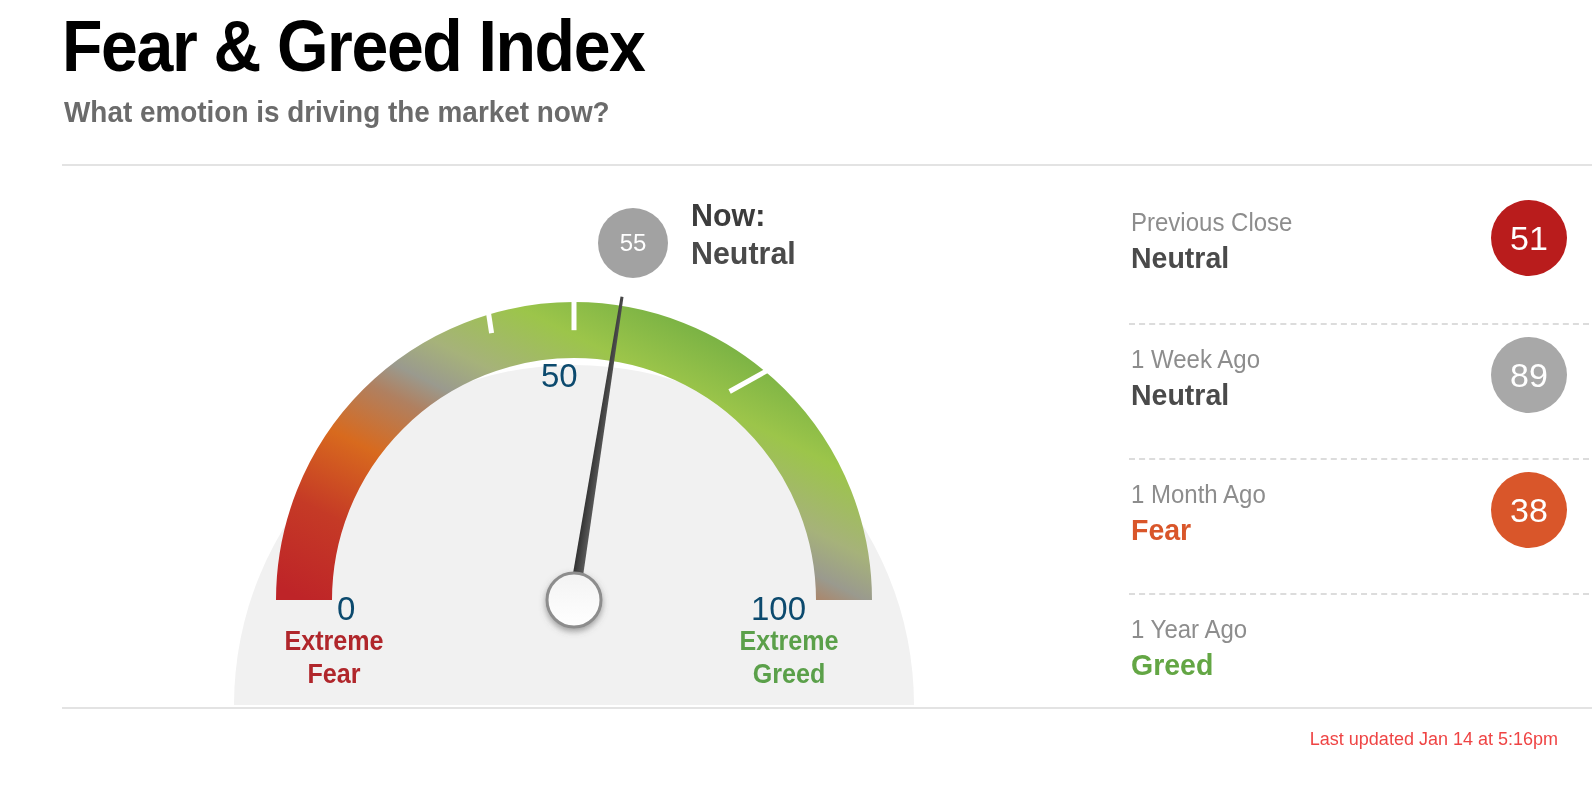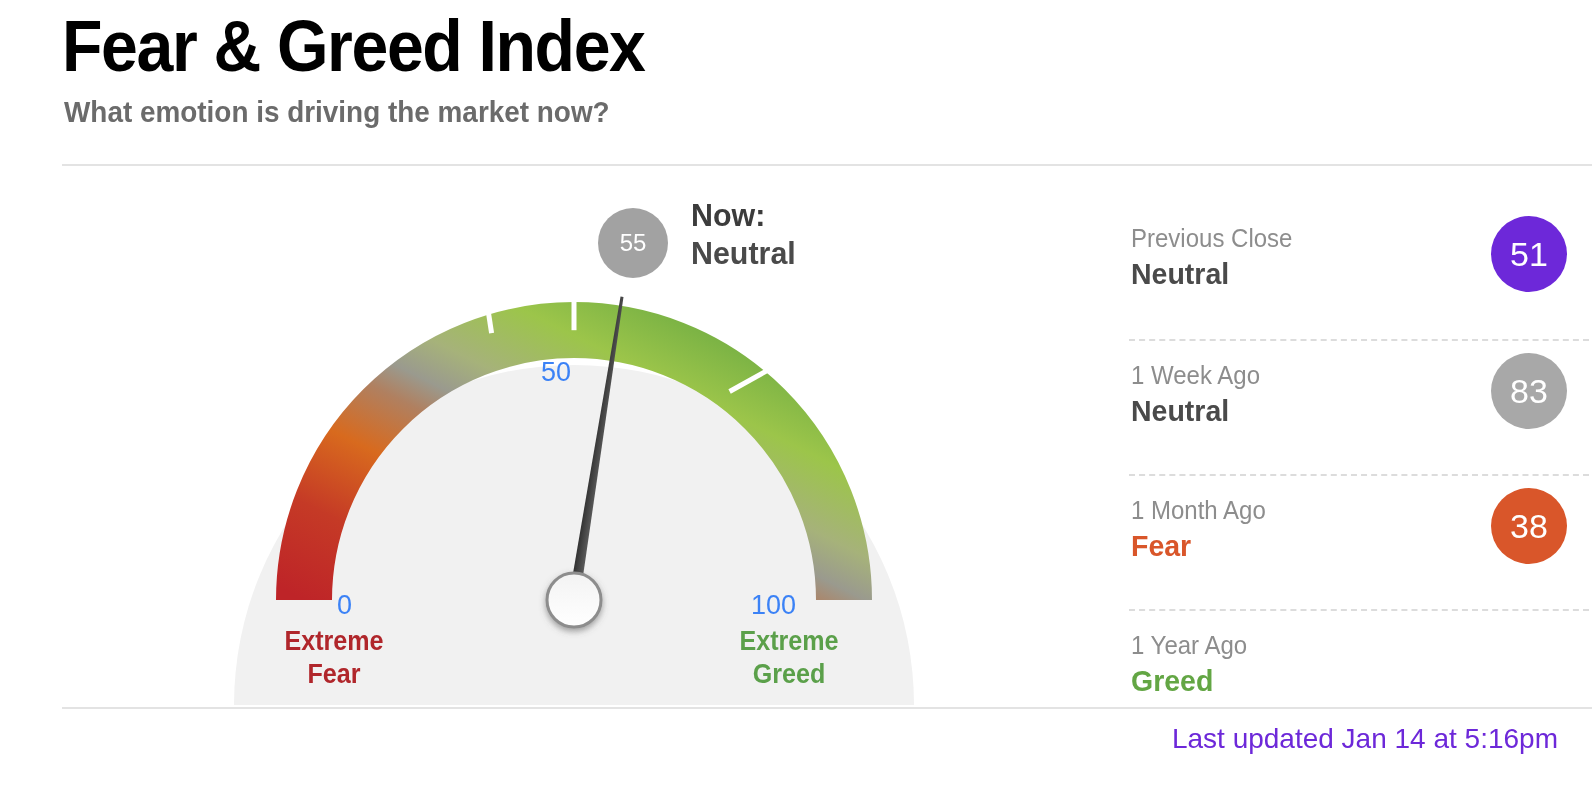--- a/index.html
+++ b/index.html
@@ -105,22 +105,22 @@
     background: #a2a2a2;
     color: #ffffff;
     font-size: 24px;
     line-height: 70px;
     text-align: center;
     font-family: "Liberation Sans Narrow", "Liberation Sans", sans-serif;
   }
 
   .axis-num {
     position: absolute;
-    font-size: 27px;
-    color: #3b82f6;
+    font-size: 33px;
+    color: #0c4a6e;
     font-family: "Liberation Sans Narrow", "Liberation Sans", sans-serif;
     white-space: nowrap;
   }
   .axis-num.left   { left: 143px; top: 415px; }
   .axis-num.mid    { left: 347px; top: 182px; }
   .axis-num.right  { left: 557px; top: 415px; }
 
   .end-label {
     position: absolute;
     font-size: 27px;
@@ -130,21 +130,21 @@
     font-family: "Liberation Sans Narrow", "Liberation Sans", sans-serif;
     transform: scaleX(0.93);
   }
   .end-label.fear  { left: 50px;  top: 450px; width: 180px; color: #b0262b; }
   .end-label.greed { left: 500px; top: 450px; width: 190px; color: #5ba04a; }
 
   
   .side-panel {
     position: absolute;
     left: 1085px;
-    top: 204px;
+    top: 188px;
     width: 460px;
   }
   .side-row {
     position: relative;
     height: 135px;
     box-sizing: border-box;
   }
   .side-row + .side-row {
     border-top: 2px dashed #dcdcdc;
   }
@@ -191,23 +191,23 @@
     left: 18px;
     top: 707px;
     width: 1556px;
     height: 2px;
     background: #e3e3e3;
   }
   .footer-note {
     position: absolute;
     right: 78px;
     top: 722px;
-    font-size: 28px;
+    font-size: 18px;
     line-height: 34px;
-    color: #6d28d9;
+    color: #ef4444;
     white-space: nowrap;
   }
 </style>
 </head>
 <body>
 
 <div id="root">
 
   <div class="page-title">Fear &amp; Greed Index</div>
   <div class="page-subtitle">What emotion is driving the market now?</div>
@@ -283,29 +283,29 @@
     </div>
   </div>
 
   <div class="side-panel">
 
     <div class="side-row">
       <div class="side-row-text">
         <div class="side-period">Previous Close</div>
         <div class="side-sentiment" style="color:#4a4a4a">Neutral</div>
       </div>
-      <div class="side-badge" style="background:#6d28d9">51</div>
+      <div class="side-badge" style="background:#b91c1c">51</div>
     </div>
 
     <div class="side-row">
       <div class="side-row-text">
         <div class="side-period">1 Week Ago</div>
         <div class="side-sentiment" style="color:#4a4a4a">Neutral</div>
       </div>
-      <div class="side-badge" style="background:#a8a8a8">83</div>
+      <div class="side-badge" style="background:#a8a8a8">89</div>
     </div>
 
     <div class="side-row">
       <div class="side-row-text">
         <div class="side-period">1 Month Ago</div>
         <div class="side-sentiment" style="color:#d9562a">Fear</div>
       </div>
       <div class="side-badge" style="background:#d9562a">38</div>
     </div>
 

